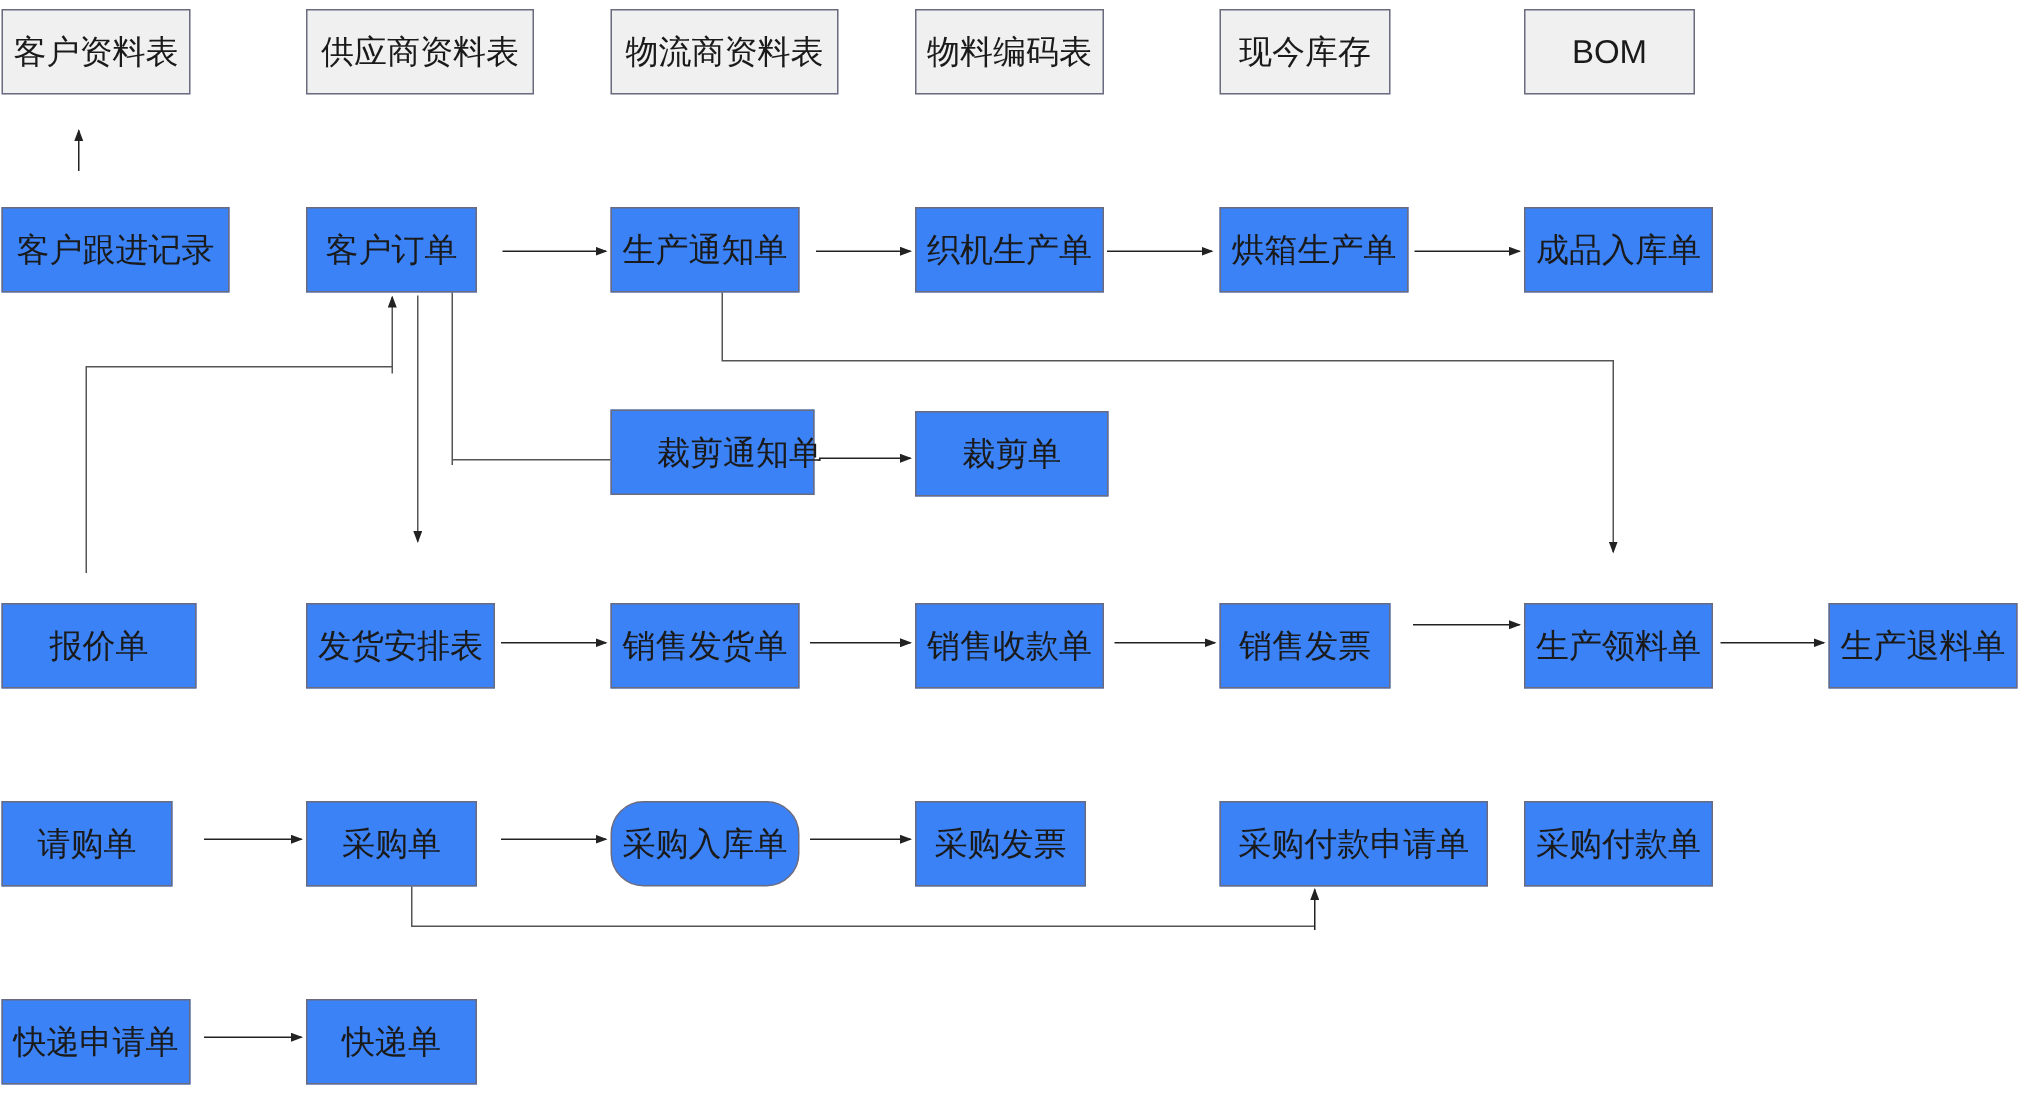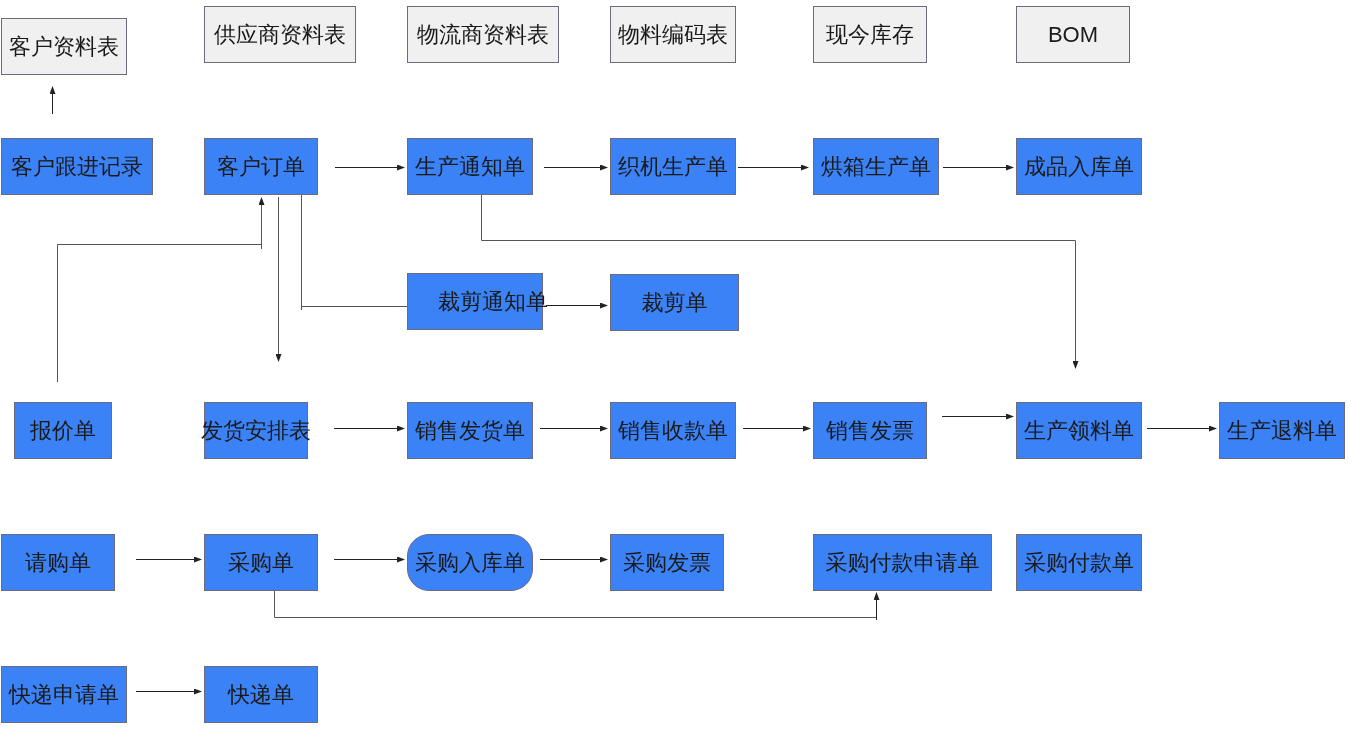--- a/index.html
+++ b/index.html
@@ -9,39 +9,39 @@
           display:flex; align-items:center; justify-content:center;
           font-size:22px; color:#1a1a1a; white-space:nowrap; cursor:pointer; }
   .node.master { background:#f0f0f0; }
   .node.doc { background:#3b82f6; }
   .node.latin { font-family:"Liberation Sans", sans-serif; font-size:22px; }
   svg#edges { position:absolute; left:0; top:0; width:1352px; height:731px; pointer-events:none; }
 </style>
 </head>
 <body>
 
-<div class="node master" style="left:1px;top:6px;width:126px;height:57px;margin-top:12px;">客户资料表</div>
+<div class="node master" style="left:1px;top:6px;width:126px;height:57px;">客户资料表</div>
 <div class="node master" style="left:204px;top:6px;width:152px;height:57px;">供应商资料表</div>
 <div class="node master" style="left:407px;top:6px;width:152px;height:57px;">物流商资料表</div>
 <div class="node master" style="left:610px;top:6px;width:126px;height:57px;">物料编码表</div>
 <div class="node master" style="left:813px;top:6px;width:114px;height:57px;">现今库存</div>
 <div class="node master latin" style="left:1016px;top:6px;width:114px;height:57px;">BOM</div>
 
 <div class="node doc" style="left:1px;top:138px;width:152px;height:57px;">客户跟进记录</div>
 <div class="node doc" style="left:204px;top:138px;width:114px;height:57px;">客户订单</div>
 <div class="node doc" style="left:407px;top:138px;width:126px;height:57px;">生产通知单</div>
 <div class="node doc" style="left:610px;top:138px;width:126px;height:57px;">织机生产单</div>
 <div class="node doc" style="left:813px;top:138px;width:126px;height:57px;">烘箱生产单</div>
 <div class="node doc" style="left:1016px;top:138px;width:126px;height:57px;">成品入库单</div>
 
 <div class="node doc" style="left:407px;top:273px;width:136px;height:57px;padding-left:36px;">裁剪通知单</div>
 <div class="node doc" style="left:610px;top:274px;width:129px;height:57px;">裁剪单</div>
 
-<div class="node doc" style="left:14px;top:402px;width:98px;height:57px;">报价单</div>
-<div class="node doc" style="left:204px;top:402px;width:104px;height:57px;">发货安排表</div>
+<div class="node doc" style="left:1px;top:402px;width:130px;height:57px;">报价单</div>
+<div class="node doc" style="left:204px;top:402px;width:126px;height:57px;">发货安排表</div>
 <div class="node doc" style="left:407px;top:402px;width:126px;height:57px;">销售发货单</div>
 <div class="node doc" style="left:610px;top:402px;width:126px;height:57px;">销售收款单</div>
 <div class="node doc" style="left:813px;top:402px;width:114px;height:57px;">销售发票</div>
 <div class="node doc" style="left:1016px;top:402px;width:126px;height:57px;">生产领料单</div>
 <div class="node doc" style="left:1219px;top:402px;width:126px;height:57px;">生产退料单</div>
 
 <div class="node doc" style="left:1px;top:534px;width:114px;height:57px;">请购单</div>
 <div class="node doc" style="left:204px;top:534px;width:114px;height:57px;">采购单</div>
 <div class="node doc" style="left:407px;top:534px;width:126px;height:57px;border-radius:22px;">采购入库单</div>
 <div class="node doc" style="left:610px;top:534px;width:114px;height:57px;">采购发票</div>

